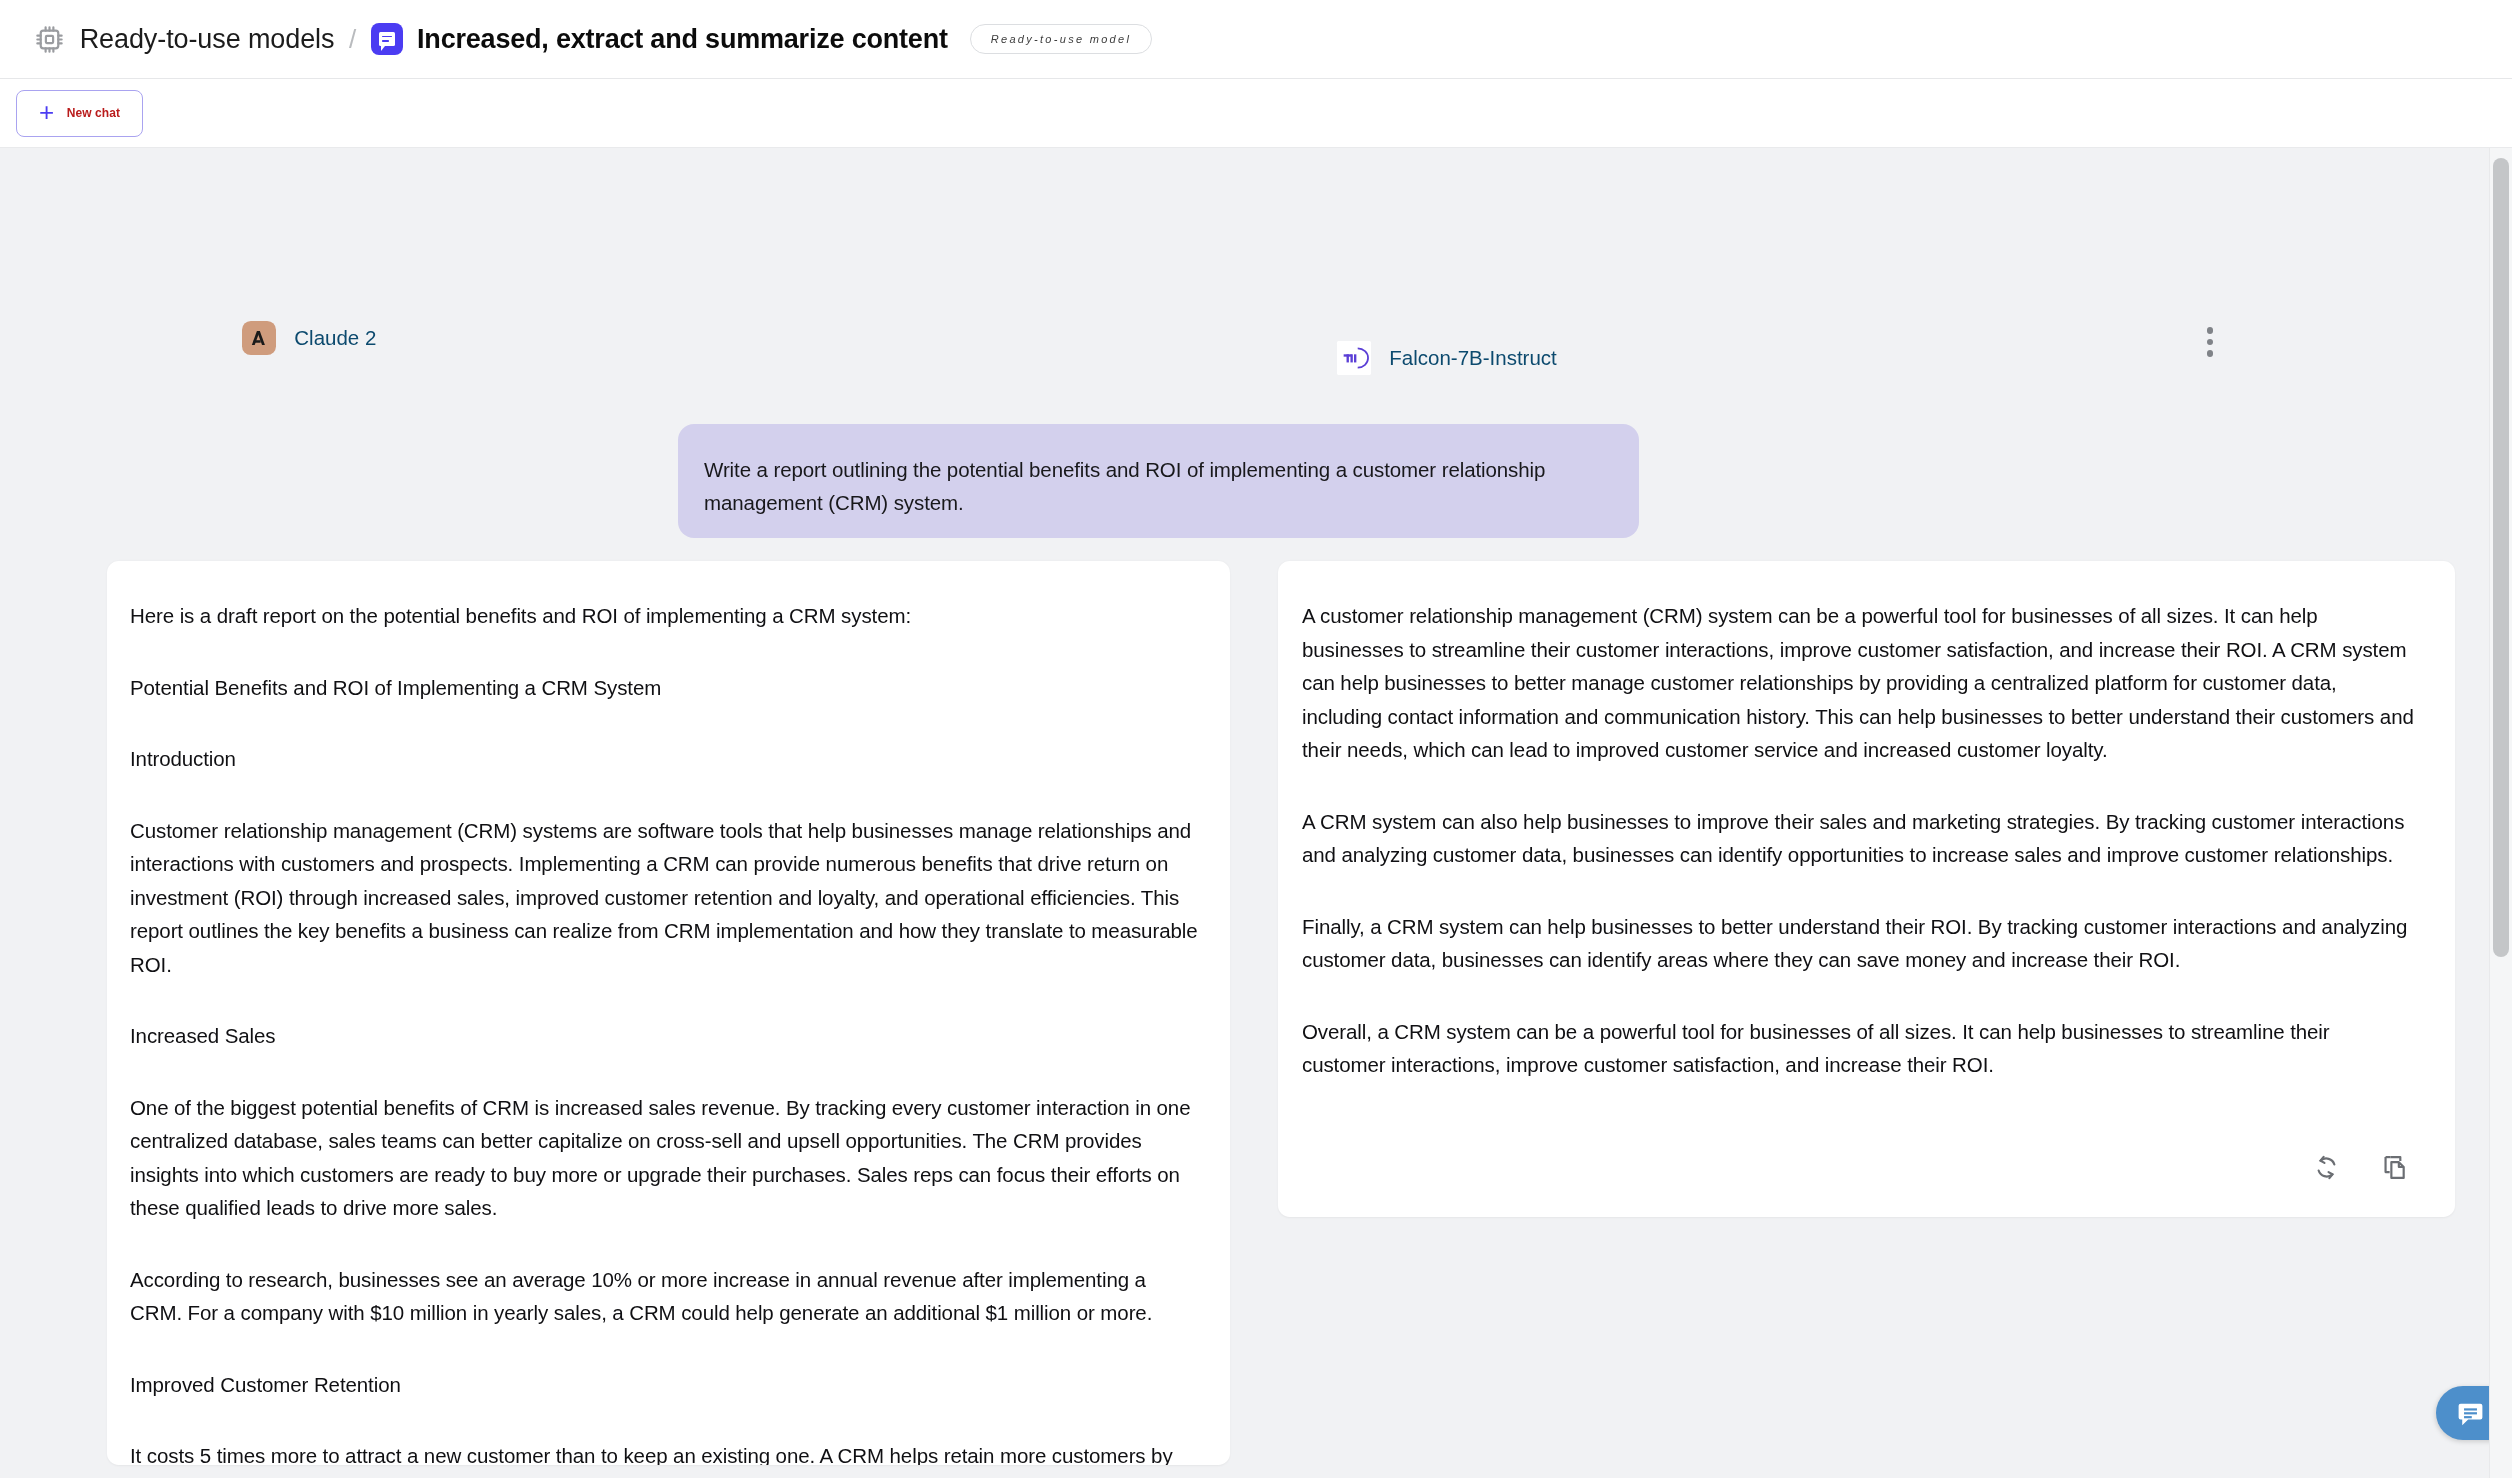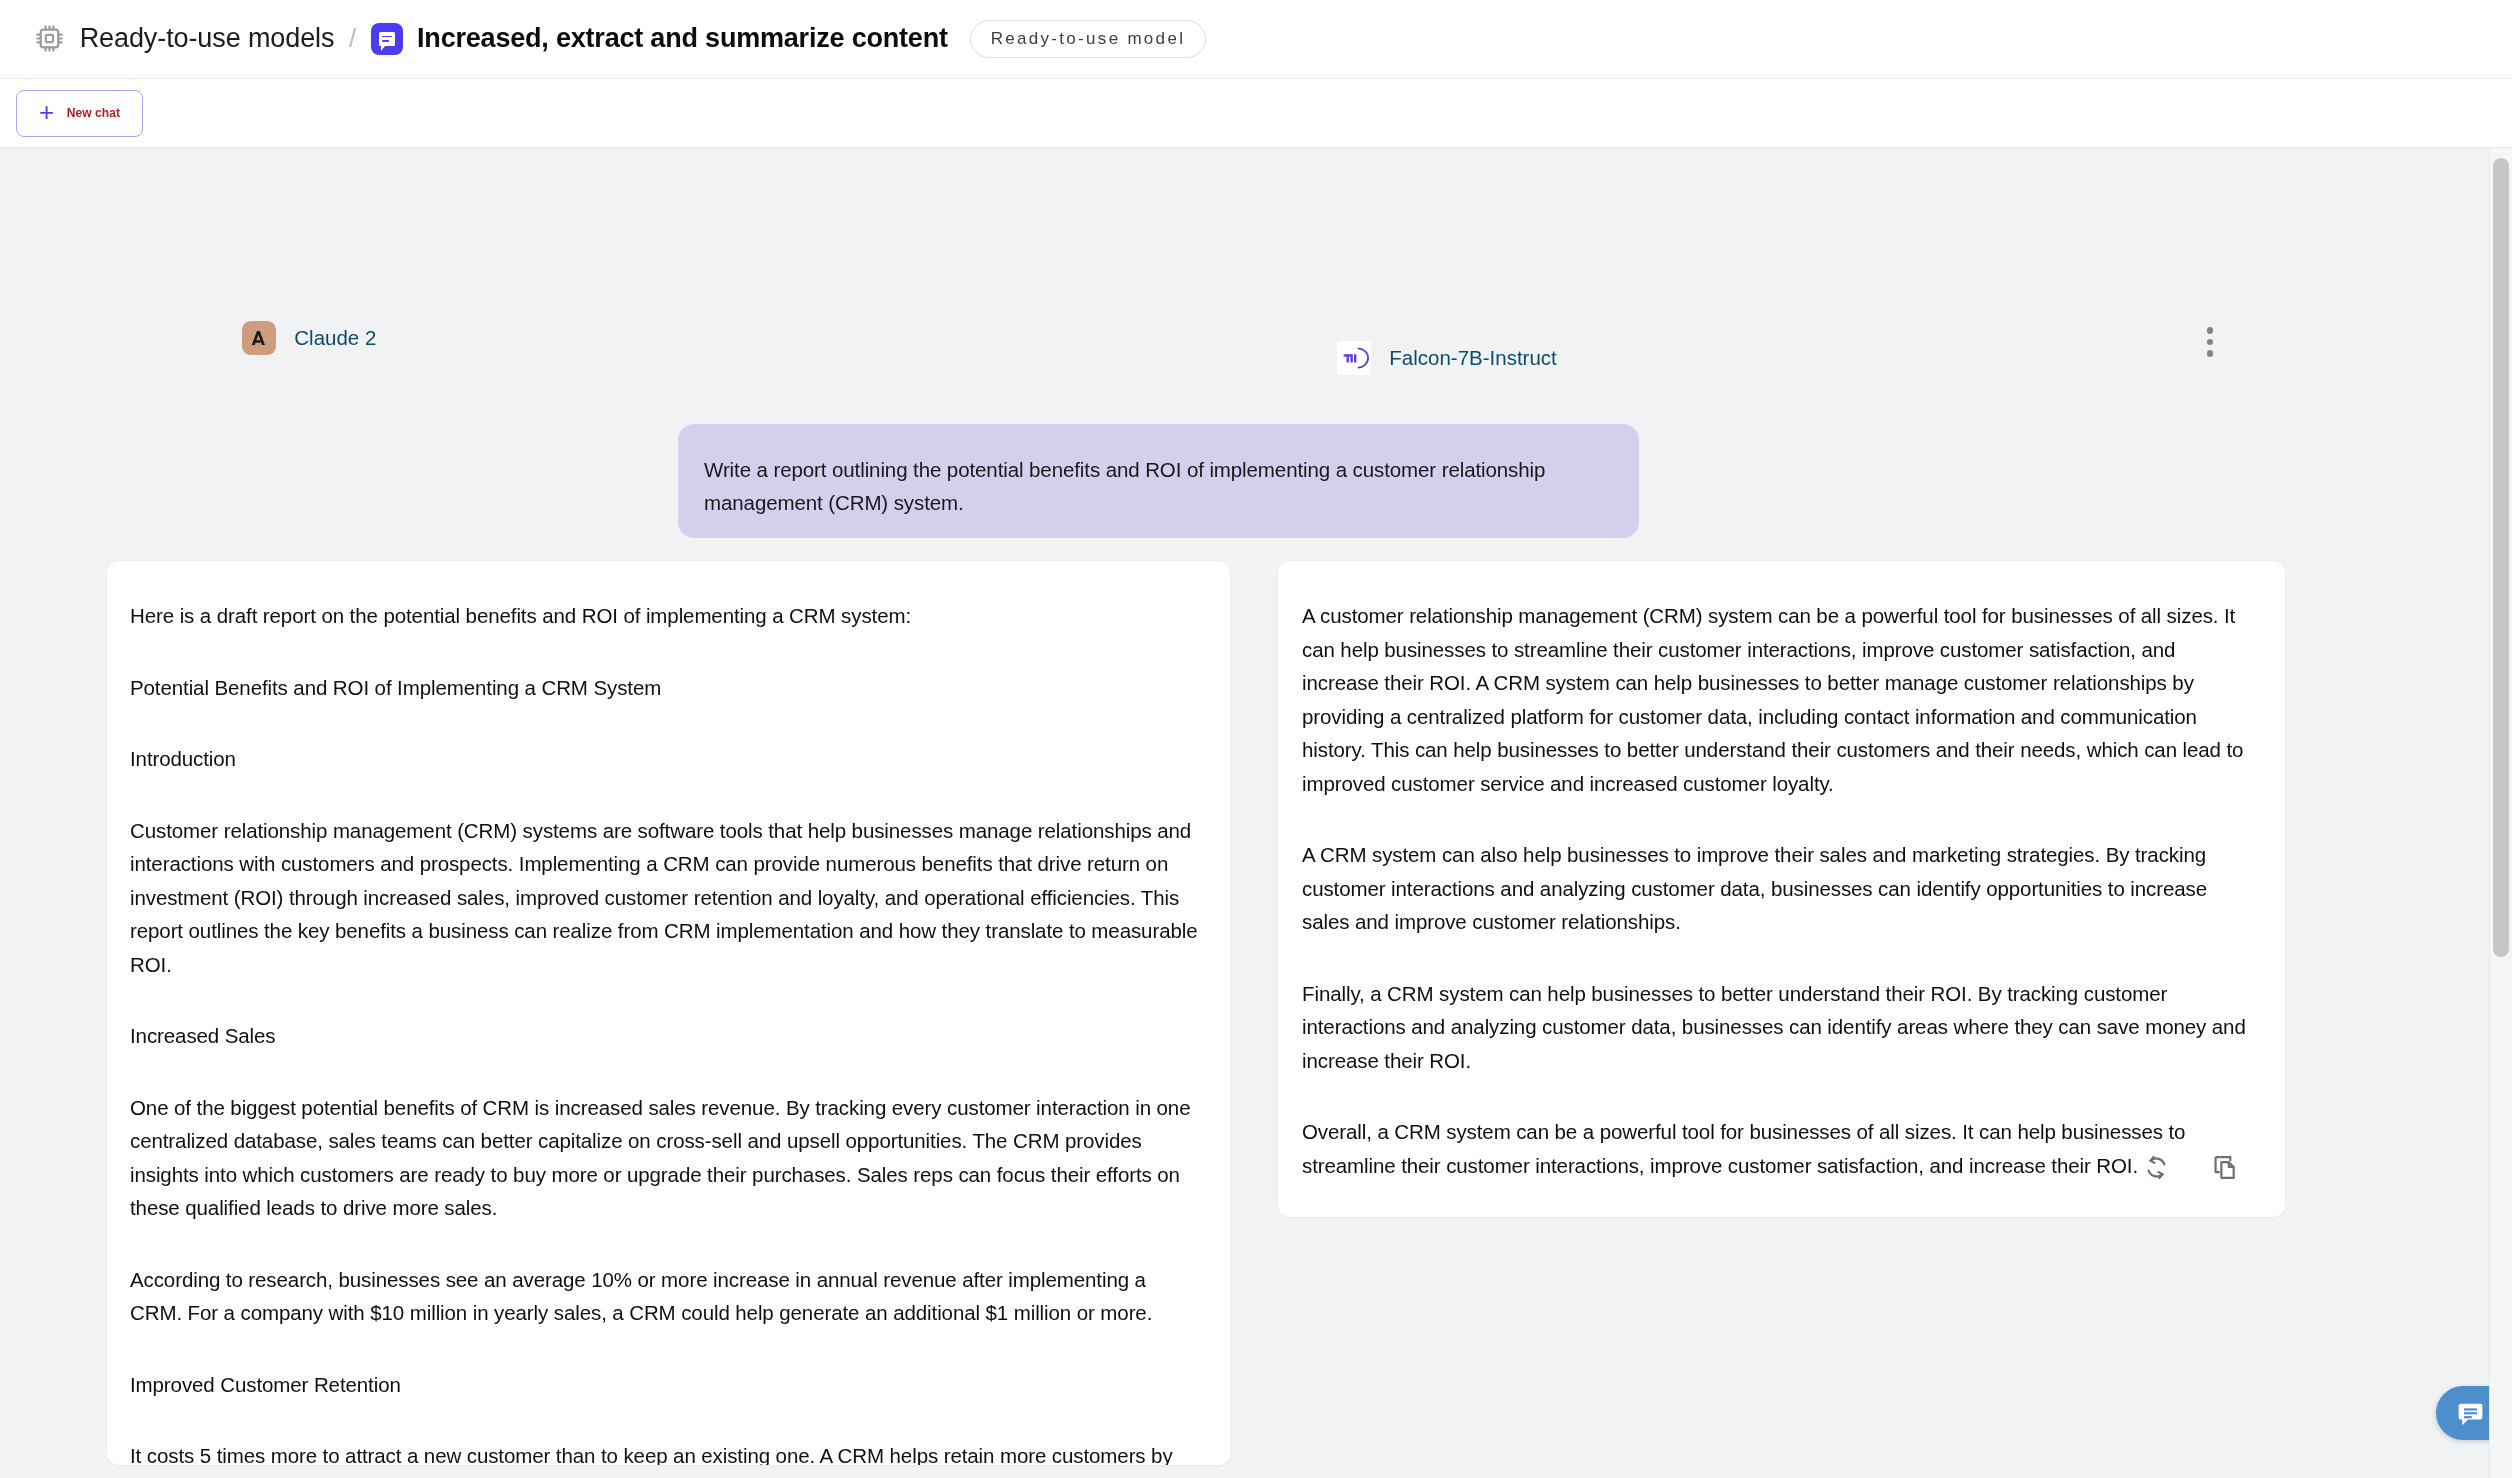--- a/index.html
+++ b/index.html
@@ -91,25 +91,26 @@
     color: #0c0c0c;
     letter-spacing: -0.2px;
     white-space: nowrap;
   }
 
   .badge {
     margin-left: 22px;
     border: 1.5px solid #dcdee1;
     border-radius: 25px;
     padding: 8px 20px 8.8px;
-    font-size: 17px;
+    font-size: 11px;
     letter-spacing: 2.3px;
     color: #3d3d3d;
     white-space: nowrap;
     background: #fff;
+    font-style: italic;
   }
 
   
   .subbar {
     height: 69px;
     background: #ffffff;
     display: flex;
     align-items: center;
     padding: 0 16px;
     border-bottom: 1.5px solid #e9eaec;
@@ -228,21 +229,21 @@
     top: 413px;
     left: 95px;
     width: 1123px;
     height: 904px;
     padding: 38px 29px 0 23px;
     overflow: hidden;
   }
   .card.right {
     top: 413px;
     left: 1266px;
-    width: 1007px;
+    width: 1177px;
     height: 656px;
     padding: 38px 38px 16px 24px;
   }
 
   .card p {
     font-size: 20.5px;
     line-height: 1.635;
     color: #101013;
     letter-spacing: -0.1px;
     margin-bottom: 38px;

